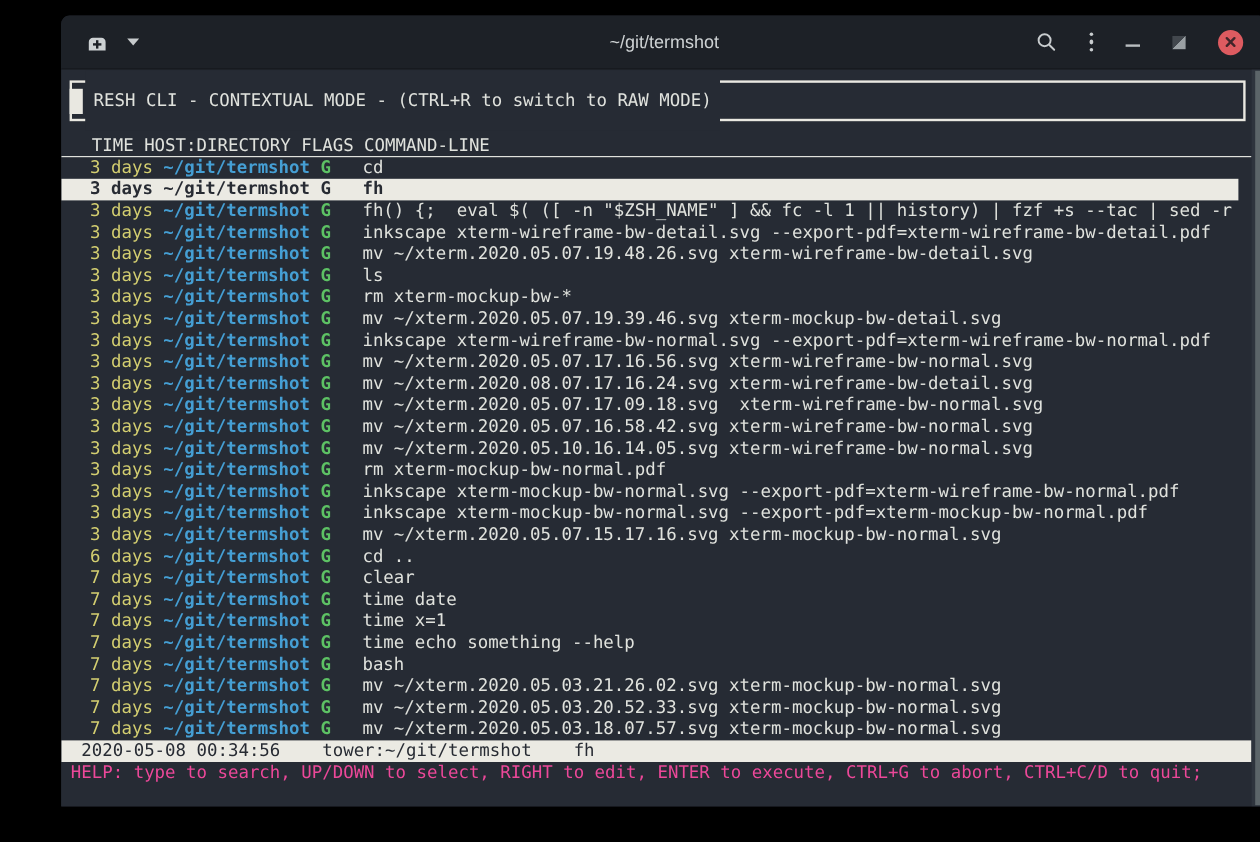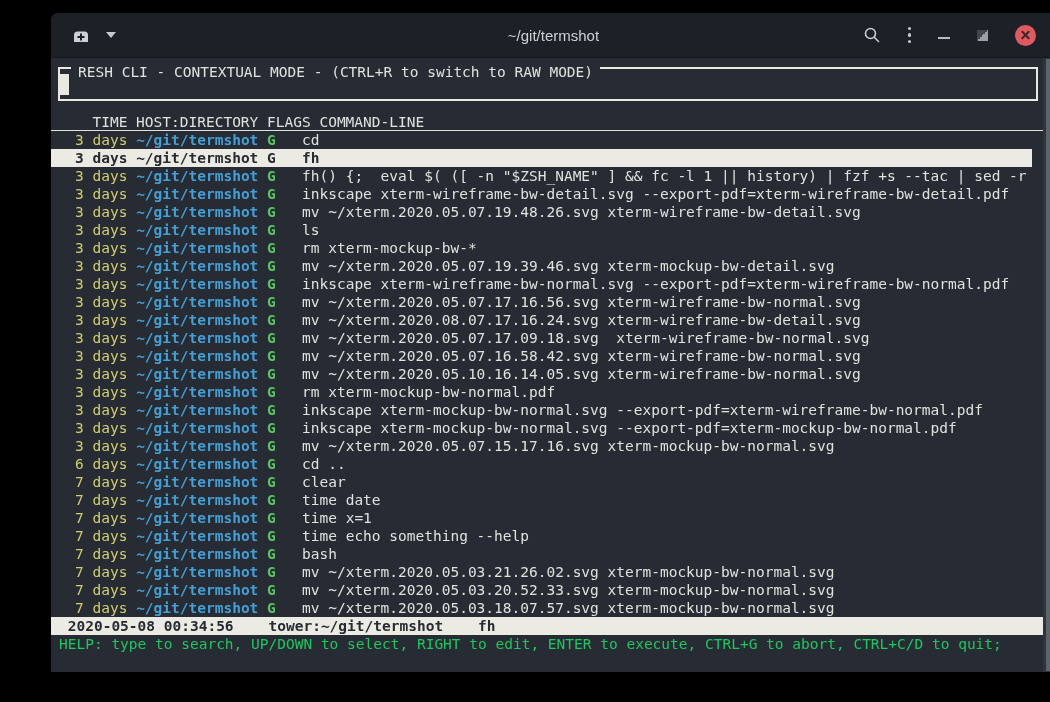--- a/index.html
+++ b/index.html
@@ -51,39 +51,39 @@
   }
   .scrollbar { position:absolute; top:0; right:0; bottom:0; width:13px; background:var(--scrollbar_track); }
   .scroll-thumb { position:absolute; top:1px; bottom:1px; left:3px; right:1px; background:var(--scrollbar_thumb); }
   .term-content { position:absolute; top:0; left:0; right:13px; bottom:0; overflow:hidden; }
   .framebox {
     position:relative; margin:9px 5px 0 7px; height:30px;
     border:2px solid var(--box_border); box-sizing:content-box;
   }
   .frame-label {
     position:absolute; top:-10px; left:11px; background:var(--terminal_bg);
-    padding:4px 7px; white-space:pre;
+    padding:16px 7px; white-space:pre;
   }
   .cursor { position:absolute; left:-2px; top:5px; width:11px; height:21px; background:var(--box_border); }
   .header-row {
-    margin-top:12px; height:17px; padding-left:24px; white-space:pre;
+    margin-top:12px; height:17px; padding-left:8px; white-space:pre;
     border-bottom:1px solid var(--fg); overflow:hidden;
   }
   .row { height:18px; padding-left:24px; white-space:pre; overflow:hidden; }
   .row .t { color:var(--time_yellow); }
   .row .d { color:var(--dir_blue); font-weight:bold; }
   .row .f { color:var(--flag_green); font-weight:bold; }
   .row .c { color:var(--fg); }
   .row.selected { background:var(--select_bg); margin-right:11px; }
   .row.selected span { color:var(--select_fg); font-weight:bold; }
   .status-row {
     height:18px; background:var(--select_bg); color:var(--select_fg);
-    font-weight:bold; white-space:pre; padding-left:8px; overflow:hidden;
+    font-weight:normal; white-space:pre; padding-left:8px; overflow:hidden;
   }
-  .help-row { height:32px; white-space:pre; padding-left:8px; color:#22c55e; overflow:hidden; }
+  .help-row { height:32px; white-space:pre; padding-left:8px; color:#ec4899; overflow:hidden; }
 </style>
 </head>
 <body>
 
 <div class="window">
 
   <div class="titlebar">
     <div class="tb-left">
       <div style="display:flex;align-items:center;">
         <svg width="20" height="17" viewBox="0 0 20 17">

